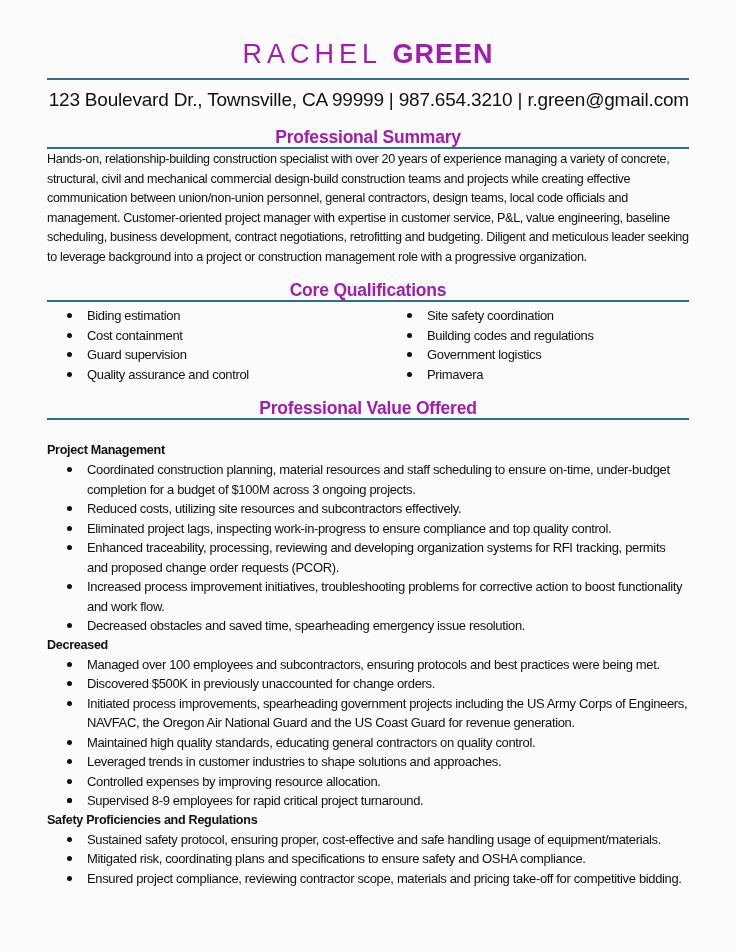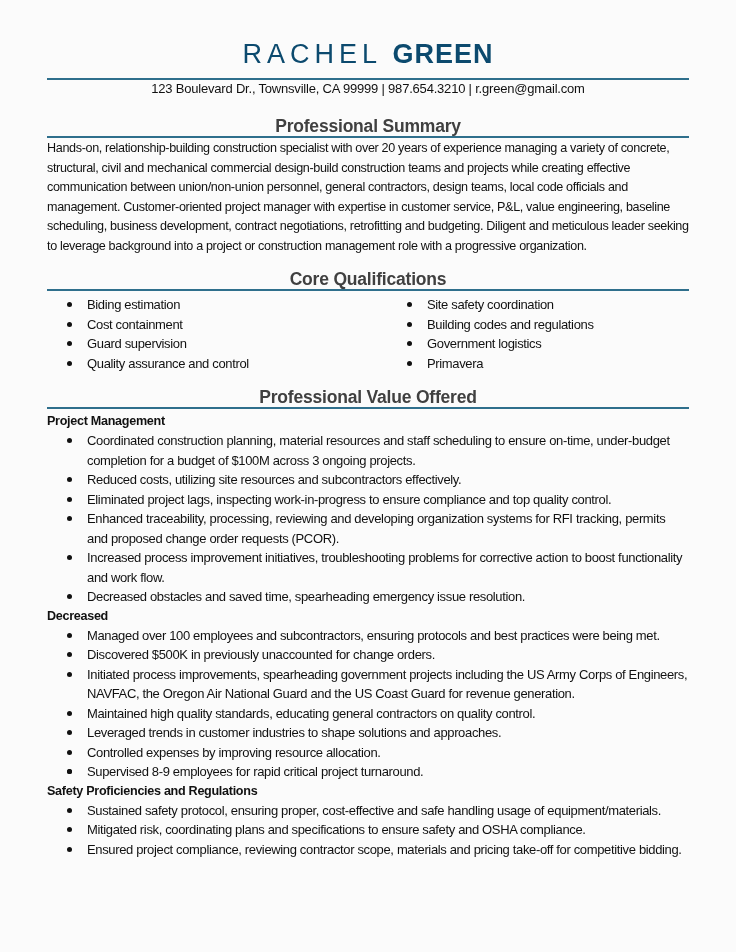--- a/index.html
+++ b/index.html
@@ -4,32 +4,32 @@
 <style>
   html, body { margin: 0; padding: 0; }
   body {
     width: 736px; height: 952px; background: #fbfbfb;
     font-family: "Liberation Sans", sans-serif; color: #111;
     position: relative; overflow: hidden;
   }
   .page { position: absolute; left: 47px; top: 0; width: 642px; }
   .name {
     text-align: center; margin-top: 38px; height: 32px;
-    font-size: 27px; line-height: 32px; color: #0c4a6e; letter-spacing: 3px;
+    font-size: 27px; line-height: 32px; color: #a21caf; letter-spacing: 3px;
   }
   .name .first { font-weight: normal; letter-spacing: 5px; }
   .name .last { font-weight: bold; letter-spacing: 1px; }
   .rule { height: 2px; background: #2f6f8c; width: 642px; }
   .rule.top { margin-top: 8px; }
   .contact {
-    text-align: center; font-size: 13px; line-height: 18px; margin-top: 0;
+    text-align: right; font-size: 19px; line-height: 18px; margin-top: 11px;
     letter-spacing: -0.2px;
   }
   .section-title {
-    text-align: center; font-size: 17.5px; font-weight: bold; color: #404040;
+    text-align: center; font-size: 17.5px; font-weight: bold; color: #a21caf;
     line-height: 20px; letter-spacing: -0.2px;
   }
   .summary-title { margin-top: 18px; }
   .summary {
     font-size: 12.6px; line-height: 19.5px; margin-top: 1px; letter-spacing: -0.35px;
   }
   .core-title { margin-top: 13px; }
   .core { display: flex; margin-top: 4px; }
   .core ul { list-style: none; margin: 0; padding: 0; }
   .core .col1 { width: 340px; }
@@ -39,21 +39,21 @@
   }
   .bullet-item .dot {
     position: absolute; left: 20px; top: 7px; width: 5px; height: 5px;
     border-radius: 50%; background: #111;
   }
   .value-title { margin-top: 14px; }
   .subhead {
     font-size: 12.6px; font-weight: bold; line-height: 19px; letter-spacing: -0.3px;
   }
   .value ul { list-style: none; margin: 0; padding: 0; }
-  .value .first-sub { margin-top: 3px; }
+  .value .first-sub { margin-top: 21px; }
 </style>
 </head>
 <body>
 
 <div class="page">
 
   <div class="name">
     <span class="first">RACHEL</span>
     <span class="last">GREEN</span>
   </div>

